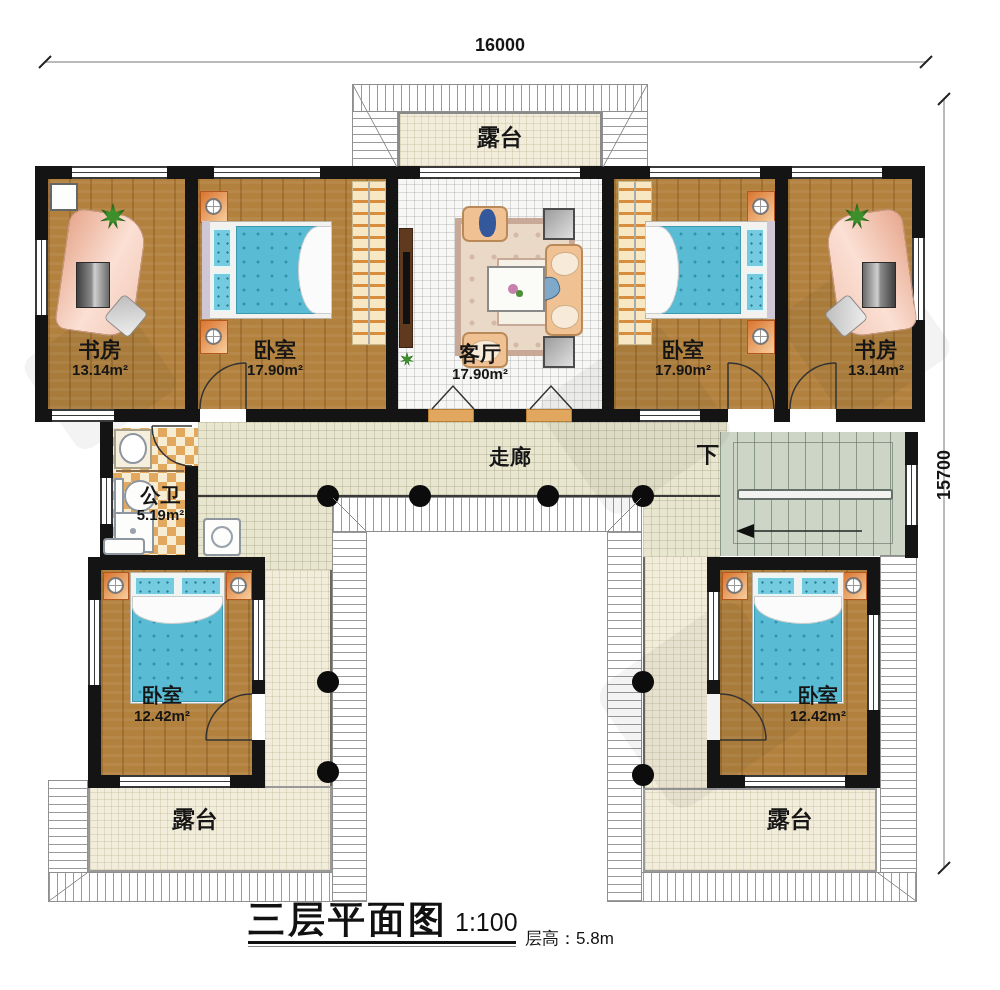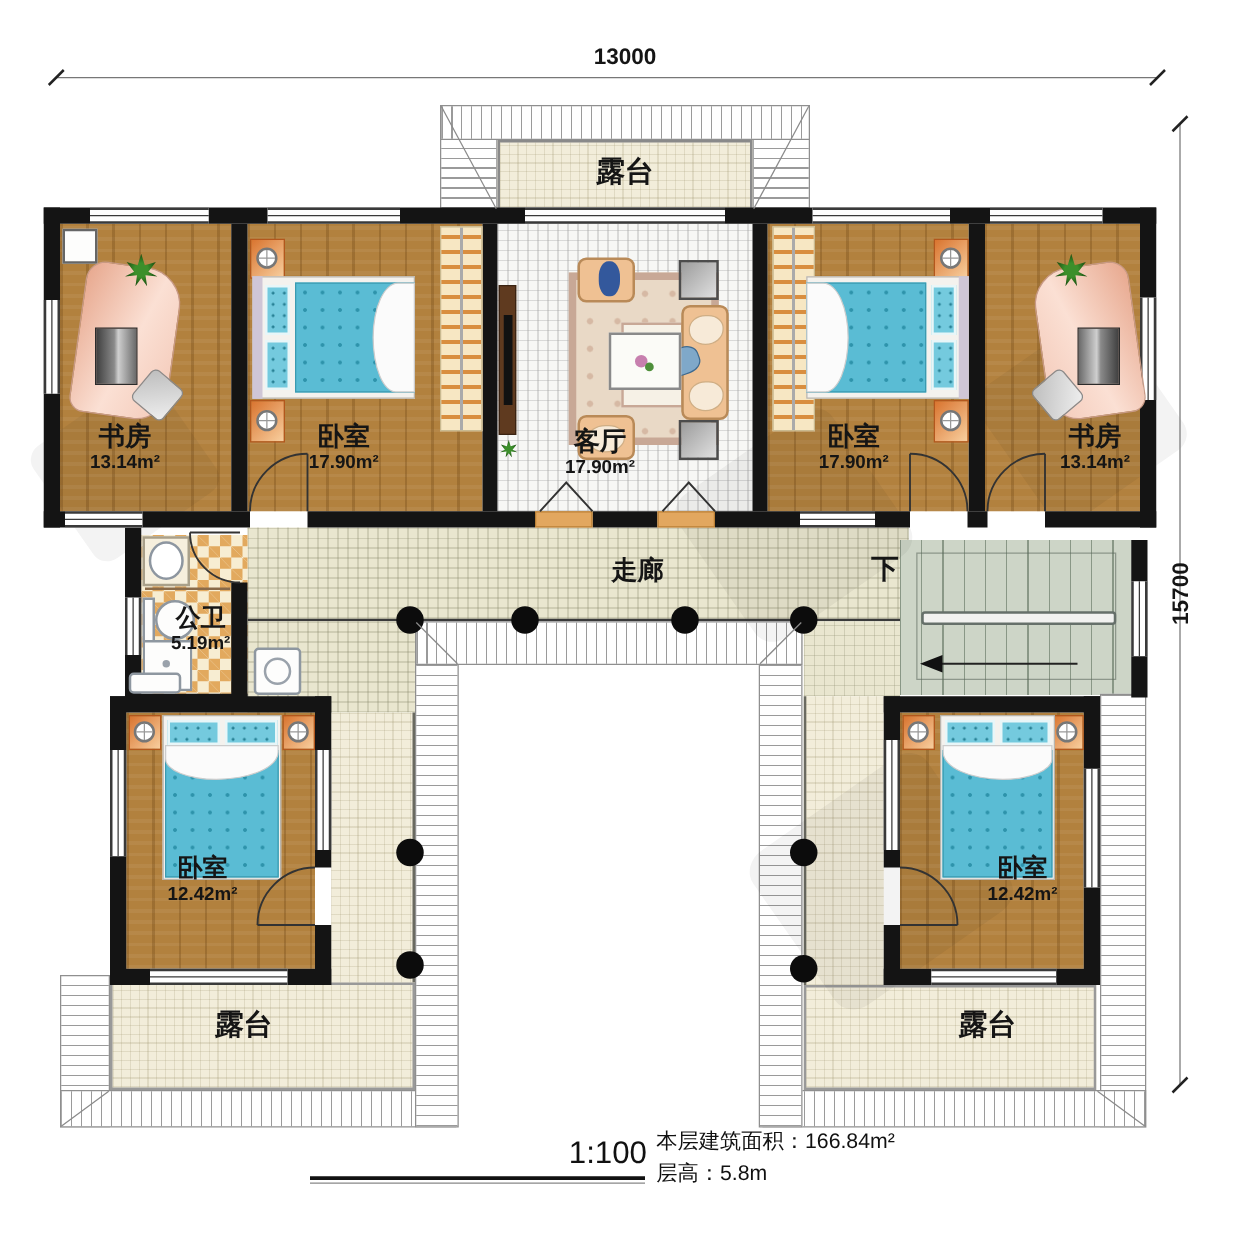--- a/index.html
+++ b/index.html
@@ -299,21 +299,21 @@
     <g stroke="#333" stroke-width="1.5" fill="none">
       <path d="M432,409 L453,386 L474,409"></path>
       <path d="M530,409 L551,386 L572,409"></path>
     </g>
     <g>
       <path d="M752,531 H862" stroke="#222" stroke-width="1.5" fill="none"></path>
       <path d="M736,531 L754,524 V538 Z" fill="#111" stroke="none"></path>
     </g>
   </svg>
 
-  <div class="lbl" style="left:430px;top:36px;width:140px;font-size:18px;">13000</div>
+  <div class="lbl" style="left:430px;top:36px;width:140px;font-size:18px;">16000</div>
   <div class="lbl" style="left:905px;top:465px;width:80px;font-size:18px;transform:rotate(-90deg);">15700</div>
 
   <div class="lbl" style="left:430px;top:125px;width:140px;font-size:23px;">露台</div>
 
   <div class="lbl" style="left:50px;top:338px;width:100px;font-size:21px;">书房</div>
   <div class="lbl" style="left:45px;top:362px;width:110px;font-size:15px;">13.14m²</div>
 
   <div class="lbl" style="left:225px;top:338px;width:100px;font-size:21px;">卧室</div>
   <div class="lbl" style="left:220px;top:362px;width:110px;font-size:15px;">17.90m²</div>
 
@@ -334,23 +334,21 @@
 
   <div class="lbl" style="left:112px;top:684px;width:100px;font-size:20px;">卧室</div>
   <div class="lbl" style="left:107px;top:708px;width:110px;font-size:15px;">12.42m²</div>
 
   <div class="lbl" style="left:768px;top:684px;width:100px;font-size:20px;">卧室</div>
   <div class="lbl" style="left:763px;top:708px;width:110px;font-size:15px;">12.42m²</div>
 
   <div class="lbl" style="left:125px;top:807px;width:140px;font-size:23px;">露台</div>
   <div class="lbl" style="left:720px;top:807px;width:140px;font-size:23px;">露台</div>
 
+  <div class="title-txt" style="left:248px;top:895px;font-size:37px;letter-spacing:3px;">三层平面图</div>
   <div class="abs" style="left:248px;top:941px;width:268px;height:3px;background:#111;"></div>
   <div class="abs" style="left:248px;top:946px;width:268px;height:1px;background:#888;"></div>
   <div class="title-txt" style="left:455px;top:908px;font-size:25px;font-weight:normal;">1:100</div>
-  <div class="title-txt" style="left:525px;top:901px;font-size:17px;font-weight:normal;">
-    <span>本层建筑面积：</span><span>166.84m²</span>
-  </div>
   <div class="title-txt" style="left:525px;top:927px;font-size:17px;font-weight:normal;">
     <span>层高：</span><span>5.8m</span>
   </div>
 
 </div>
 
 </body></html>

